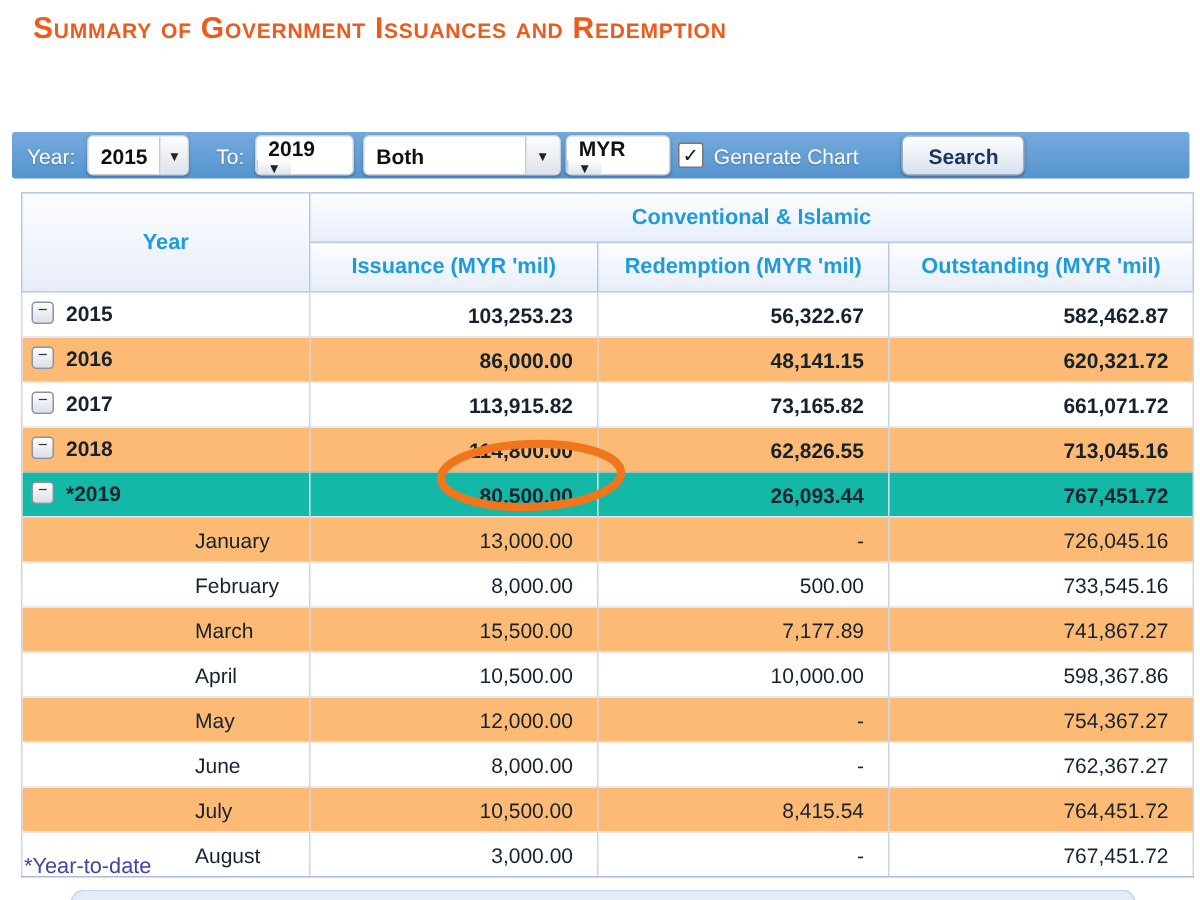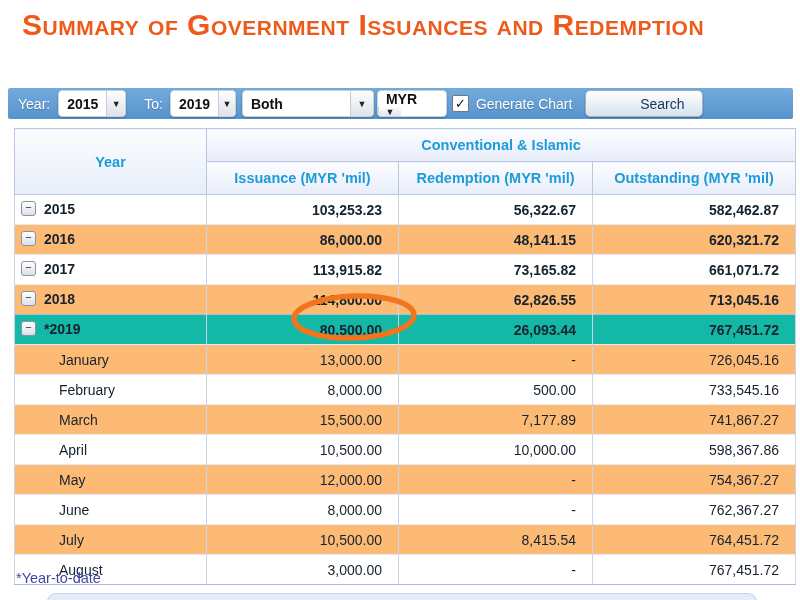--- a/index.html
+++ b/index.html
@@ -1,60 +1,60 @@
 <!DOCTYPE html>
 <html><head>
 <meta charset="utf-8">
 <style>
   html,body{margin:0;padding:0;background:#fff;}
   #screen{position:relative;width:800px;height:600px;overflow:hidden;background:#fff;
           font-family:"Liberation Sans","DejaVu Sans",sans-serif;}
 
   
-  .page-title{position:absolute;left:22px;top:8px;font-size:30px;font-weight:bold;
+  .page-title{position:absolute;left:22px;top:8px;font-size:20px;font-weight:bold;
               font-variant:small-caps;letter-spacing:.5px;color:#ee5a1b;white-space:nowrap;}
 
   
   .filterbar{position:absolute;left:8px;top:88px;width:785px;height:31px;
              background:linear-gradient(180deg,#74abdd,#5693cd);border-radius:2px;
              display:flex;align-items:center;}
   .fb-label{color:#fff;font-size:14px;text-shadow:0 1px 1px rgba(0,0,0,.25);}
   .lbl-year{margin-left:10px;}
   .lbl-to{margin-left:18px;}
   .lbl-gen{margin-left:7px;}
   .dd{height:25px;background:#fff;border:1px solid #c9d2dc;border-radius:4px;
       display:flex;align-items:stretch;box-shadow:0 1px 2px rgba(0,0,0,.25);overflow:hidden;cursor:pointer;}
   .dd .val{display:flex;align-items:center;padding:0 8px;font-weight:bold;font-size:14px;color:#101010;flex:1;white-space:nowrap;}
   .dd .arrow{width:22px;border-left:1px solid #c4ccd6;background:linear-gradient(180deg,#fdfdfd,#dde3ea);
              display:flex;align-items:center;justify-content:center;font-size:9px;color:#222;}
   .dd-from{width:66px;margin-left:8px;}
-  .dd-to{width:64px;margin-left:7px;}
+  .dd-to{width:64px;margin-left:7px;flex-direction:column;}
   .dd-type{width:130px;margin-left:6px;}
   .dd-cur{width:68px;margin-left:3px;flex-direction:column;}
   .cbx{width:15px;height:15px;margin-left:5px;background:#fff;border:1px solid #777;border-radius:2px;
        display:flex;align-items:center;justify-content:center;font-size:13px;font-weight:bold;color:#111;cursor:pointer;}
-  .search-btn{margin-left:13px;width:80px;height:25px;background:linear-gradient(180deg,#ffffff,#d7e1ed);
-              border:1px solid #9fb0c4;border-radius:5px;color:#17355e;font-weight:normal;font-size:14px;
-              display:flex;align-items:center;justify-content:center;box-shadow:0 1px 2px rgba(0,0,0,.3);cursor:pointer;padding-left:36px;}
+  .search-btn{margin-left:29px;width:80px;height:25px;background:linear-gradient(180deg,#ffffff,#d7e1ed);
+              border:1px solid #9fb0c4;border-radius:5px;color:#17355e;font-weight:bold;font-size:14px;
+              display:flex;align-items:center;justify-content:center;box-shadow:0 1px 2px rgba(0,0,0,.3);cursor:pointer;}
 
   
   .table-wrap{position:absolute;left:14px;top:128px;width:781px;}
   table{width:100%;border-collapse:collapse;table-layout:fixed;font-size:14px;}
   th{background:linear-gradient(180deg,#fcfdff,#e7edf9);color:#1e9cd9;font-weight:bold;
      border:1px solid #b9c8e2;height:30px;font-size:14.5px;}
   td{height:27px;border-left:1px solid #c9d6ea;border-right:1px solid #c9d6ea;
      border-top:1px solid #e2eaf5;color:#16222e;}
   table{border:1px solid #a9bbd8;}
   tr:last-child td{border-bottom:1px solid #a9bbd8;}
   tr.light td{background:#fdba74;}
   tr.highlight td{background:#14b8a6;border-top:1px solid #9fc6e0;}
   tr.year td{font-weight:bold;}
   td.num{text-align:right;padding-right:16px;}
   td.label{padding-left:6px;}
-  tr.month td.label{padding-left:44px;}
+  tr.month td.label{padding-left:115px;}
   .expand-box{display:inline-block;width:13px;height:13px;line-height:11px;text-align:center;
               border:1px solid #8a93a5;border-radius:3px;background:linear-gradient(180deg,#ffffff,#dcdfe6);
               color:#333;font-size:11px;margin:0 8px 2px 0;vertical-align:middle;font-weight:normal;cursor:pointer;}
 
   
   .annot{position:absolute;left:288px;top:291px;width:132px;height:52px;pointer-events:none;
          transform:rotate(-2deg);}
 
   
   .footer-note{position:absolute;left:16px;top:570px;color:#4545a0;font-size:14.5px;}

